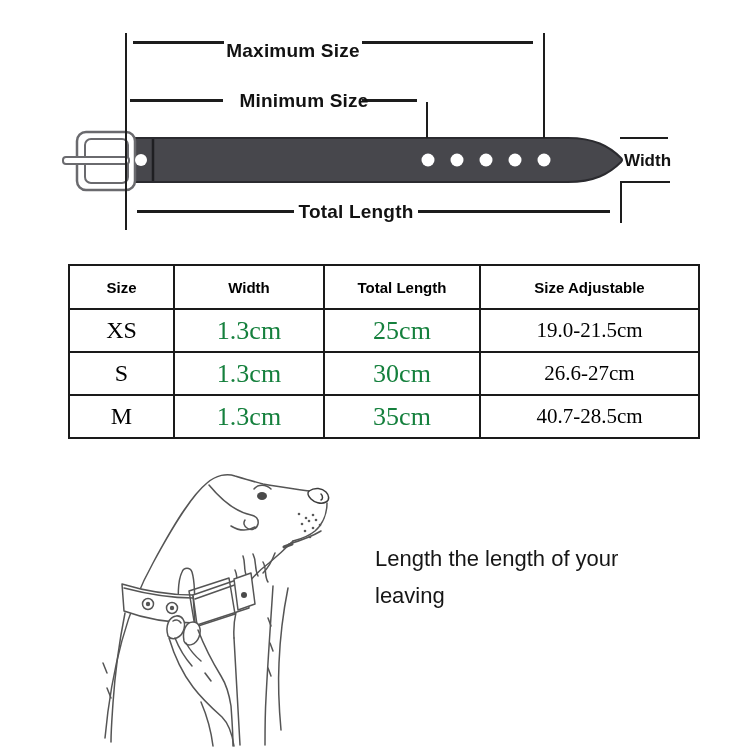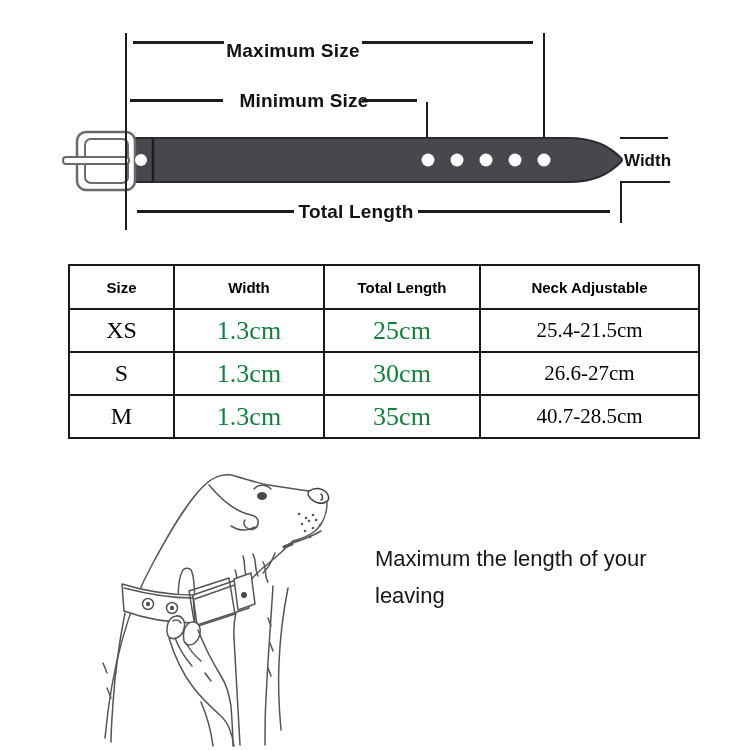--- a/index.html
+++ b/index.html
@@ -86,29 +86,29 @@
       <col style="width:105px;">
         <col style="width:150px;">
         <col style="width:156px;">
         <col style="width:219px;">
     </colgroup>
     <thead>
       <tr style="height:44px;">
         <th>Size</th>
         <th>Width</th>
         <th>Total Length</th>
-        <th>Neck Adjustable</th>
+        <th>Size Adjustable</th>
       </tr>
     </thead>
     <tbody>
       <tr style="height:43px;padding-left:12px;">
         <td class="v-size">XS</td>
         <td class="v-big">1.3cm</td>
         <td class="v-big">25cm</td>
-        <td class="v-neck">25.4-21.5cm</td>
+        <td class="v-neck">19.0-21.5cm</td>
       </tr>
       <tr style="height:43px;">
         <td class="v-size">S</td>
         <td class="v-big">1.3cm</td>
         <td class="v-big">30cm</td>
         <td class="v-neck">26.6-27cm</td>
       </tr>
       <tr style="height:43px;">
         <td class="v-size">M</td>
         <td class="v-big">1.3cm</td>
@@ -194,17 +194,17 @@
       <path d="M 84,180 C 90,200 98,216 108,229 C 117,241 128,251 137,259 C 143,265 147,275 149,288"></path>
       <path d="M 113,172 C 120,190 128,205 136,218 C 141,226 144,235 146,248 C 147,262 148,275 148,288"></path>
       <path d="M 128,288 C 126,272 122,258 116,244"></path>
       <path d="M 101,185 C 105,192 110,198 116,203"></path>
       <path d="M 90,180 C 94,190 100,200 107,208"></path>
       <path d="M 120,215 l 6,8"></path>
     </g>
   </svg>
 
   <div class="instruction">
-    <div>Maximum the length of your</div>
+    <div>Length the length of your</div>
     <div>leaving</div>
   </div>
 
 </div>
 
 </body></html>

